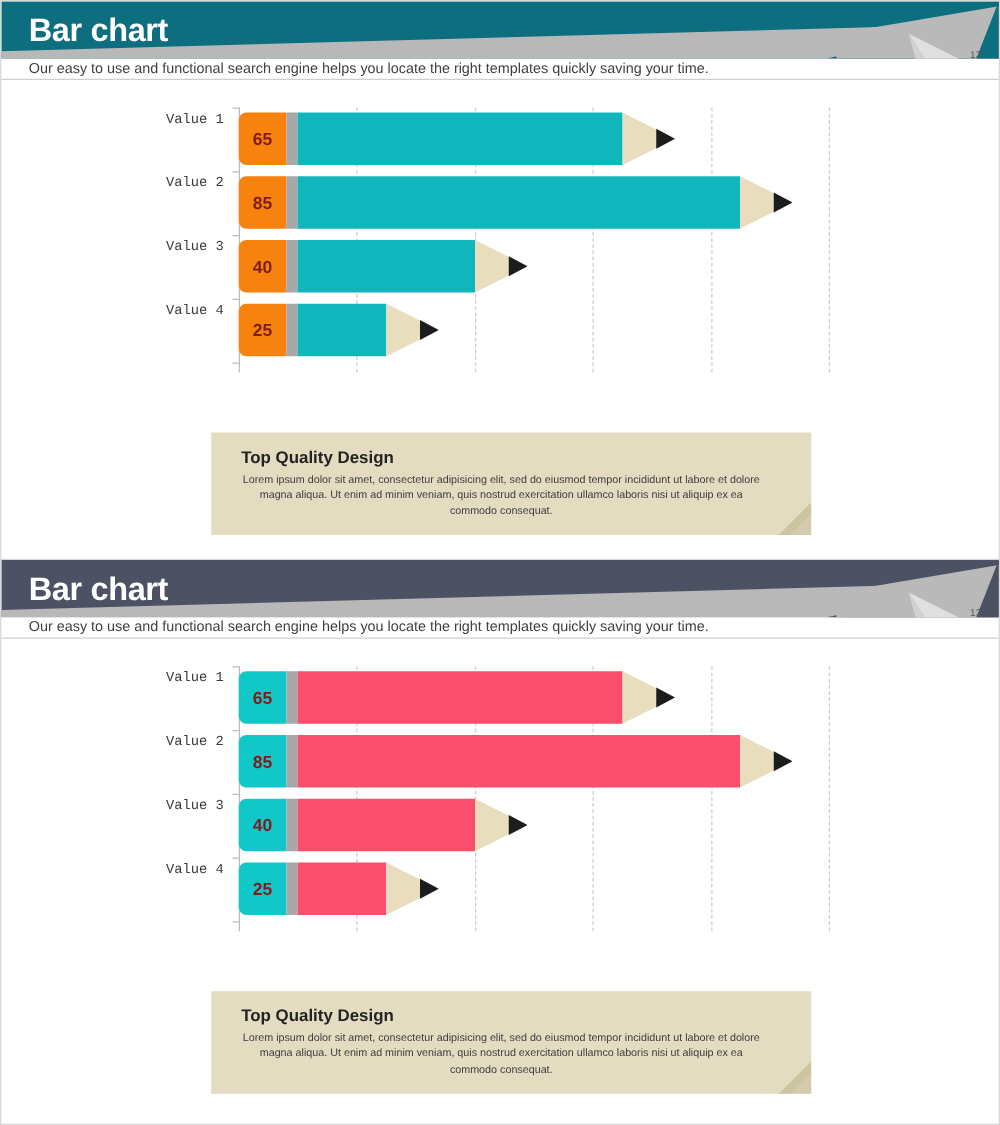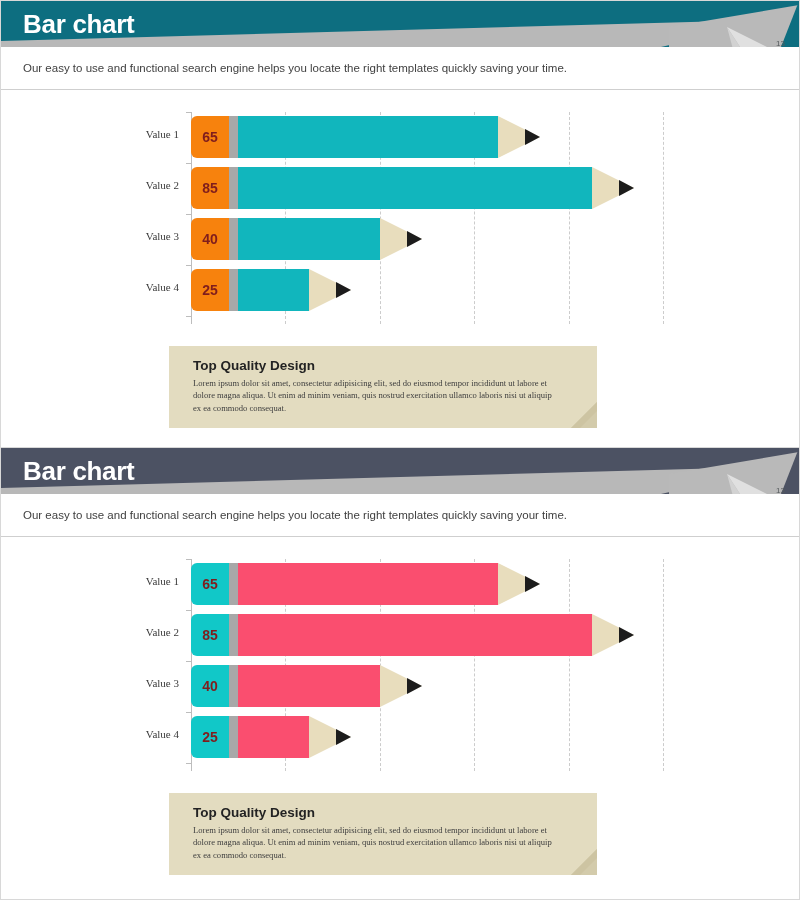--- a/index.html
+++ b/index.html
@@ -52,21 +52,21 @@
     right: 14px; top: 38px;
     font-size: 8px;
     color: #555a5d;
     z-index: 5;
     font-family: "Liberation Sans", sans-serif;
   }
 
   
   .subtitle-band {
     position: relative;
-    height: 43px;
+    height: 17px;
     border-bottom: 1px solid #cfcfcf;
     display: flex;
     align-items: center;
     padding-left: 22px;
   }
   .subtitle-text {
     font-size: 11.5px;
     color: #3f3f3f;
     font-family: "Liberation Sans", sans-serif;
   }
@@ -107,26 +107,26 @@
 
   .bar-row {
     position: absolute;
     left: 0;
     height: 42px;
     width: 100%;
   }
   .bar-label {
     position: absolute;
     left: 100px;
-    top: 12px;
+    top: 0;
     width: 78px;
     text-align: right;
     font-size: 11px;
     color: #3b3b3b;
-    font-family: Liberation Serif, serif;
+    font-family: Liberation Mono, monospace;
   }
   .pencil {
     position: absolute;
     left: 190px;
     top: 0;
     height: 42px;
   }
   .pencil-eraser {
     position: absolute;
     left: 0; top: 0;
@@ -157,36 +157,37 @@
     position: absolute;
     top: 0;
     width: 42px; height: 42px;
   }
   .pencil-wood svg { display: block; }
 
   
   .note-box {
     position: absolute;
     left: 168px;
-    width: 428px;
+    width: 480px;
     background: #e3dcc0;
   }
   .note-title {
     font-size: 13.5px;
     font-weight: bold;
     color: #232323;
     padding: 12px 0 4px 24px;
     font-family: "Liberation Sans", sans-serif;
   }
   .note-body {
     font-size: 8.6px;
     line-height: 1.45;
     color: #3d3d3d;
     padding: 0 40px 14px 24px;
-    font-family: Liberation Serif, serif;
+    font-family: Liberation Sans, sans-serif;
+    text-align: center;
   }
   .note-fold {
     position: absolute;
     right: 0; bottom: 0;
     width: 26px; height: 26px;
   }
 </style>
 </head>
 <body>
 

